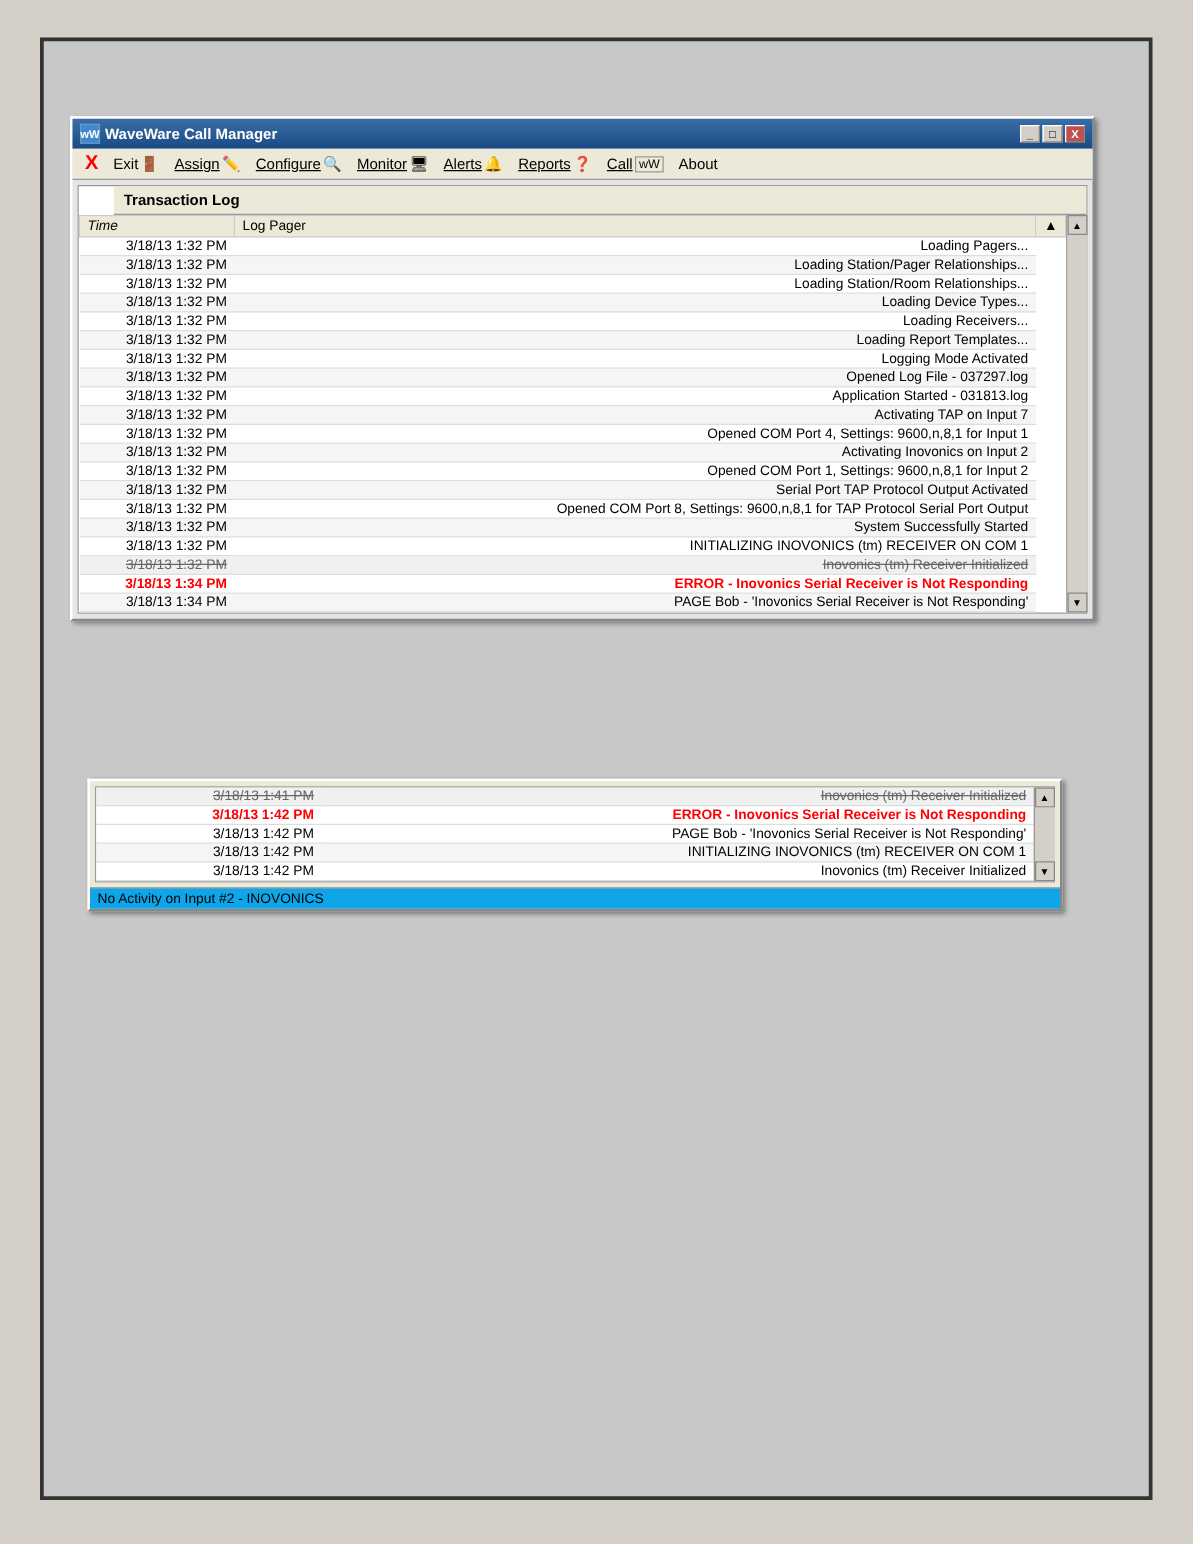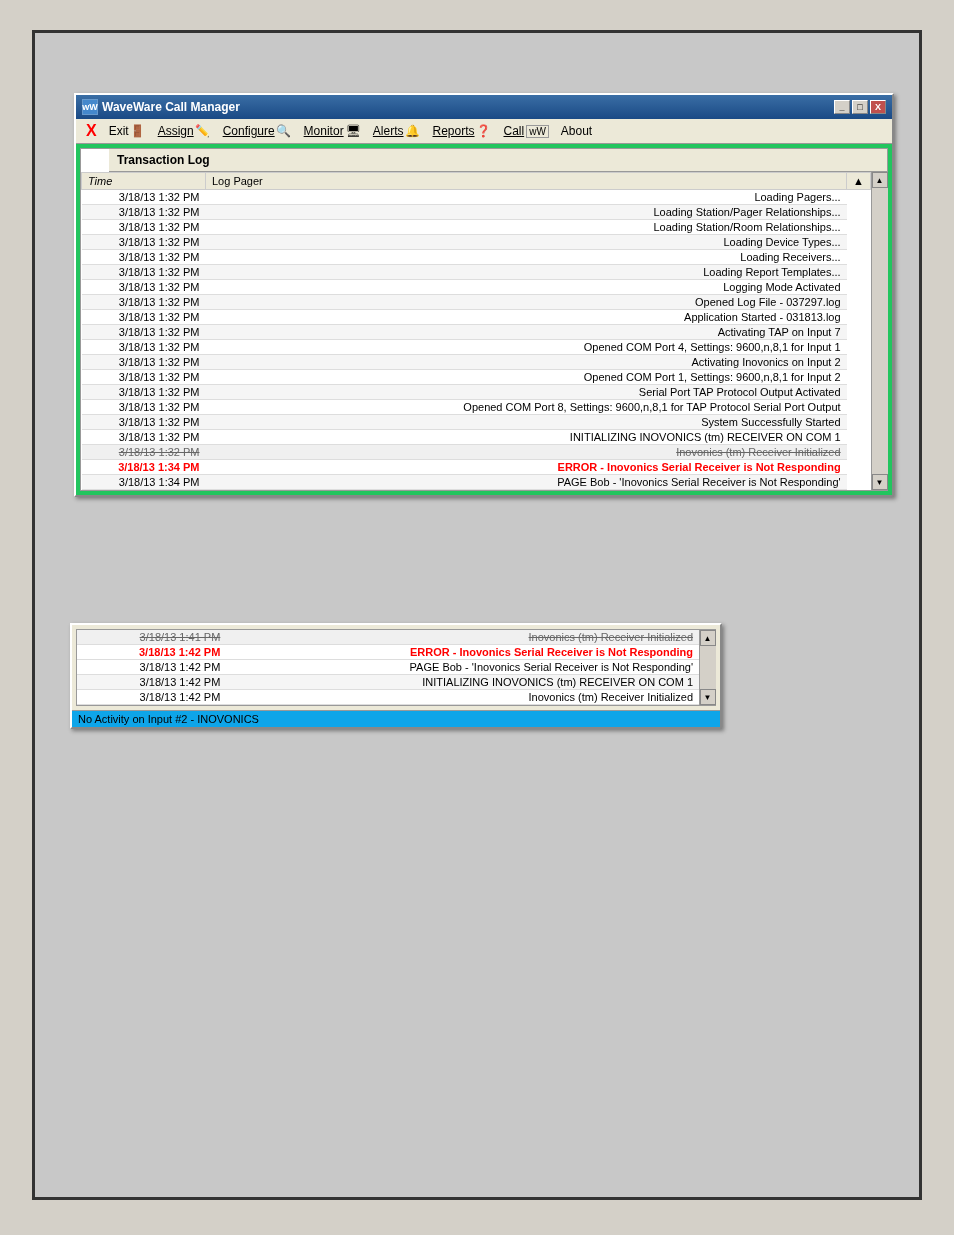--- a/index.html
+++ b/index.html
@@ -19,29 +19,29 @@
       border: 3px solid #333;
       background: #c8c8c8;
       width: 890px;
       min-height: 1170px;
       padding: 20px;
       position: relative;
     }
 
     
     .window {
-      background: #22c55e;
+      background: #e5e5e5;
       border: 2px solid #888;
       border-top: 2px solid #fff;
       border-left: 2px solid #fff;
       box-shadow: 2px 2px 4px rgba(0,0,0,0.4);
       width: 820px;
       position: absolute;
       top: 60px;
-      left: 39px;
+      left: 21px;
     }
 
     .title-bar {
       background: linear-gradient(to bottom, #3a6ea5, #1a4a85);
       height: 24px;
       display: flex;
       align-items: center;
       justify-content: space-between;
       padding: 0 6px;
       color: white;
@@ -229,21 +229,21 @@
       align-items: center;
     }
 
     
     .window-bottom {
       background: #ece9d8;
       border: 2px solid #888;
       border-top: 2px solid #fff;
       border-left: 2px solid #fff;
       box-shadow: 2px 2px 4px rgba(0,0,0,0.4);
-      width: 652px;
+      width: 780px;
       position: absolute;
       top: 590px;
       left: 35px;
     }
   </style>
 </head>
 <body>
 
 <div class="outer-border">
 

